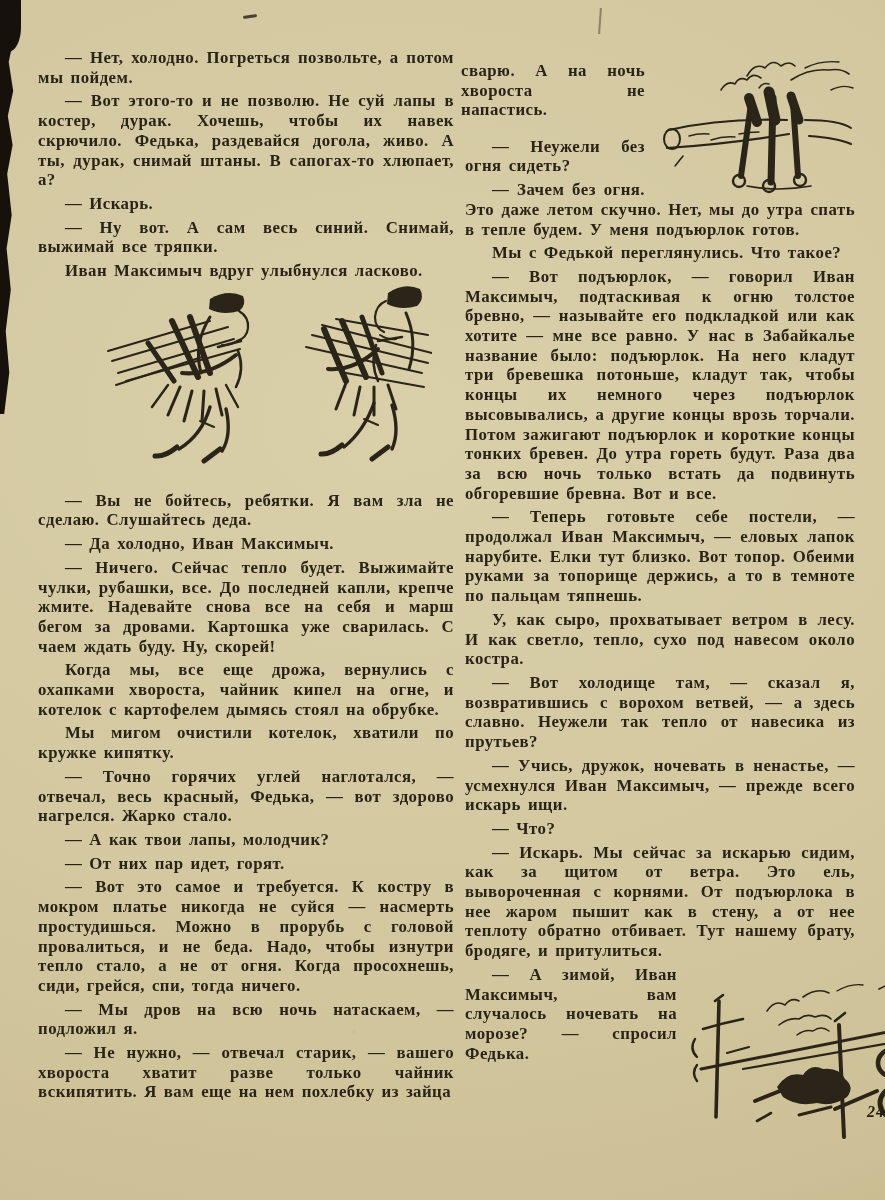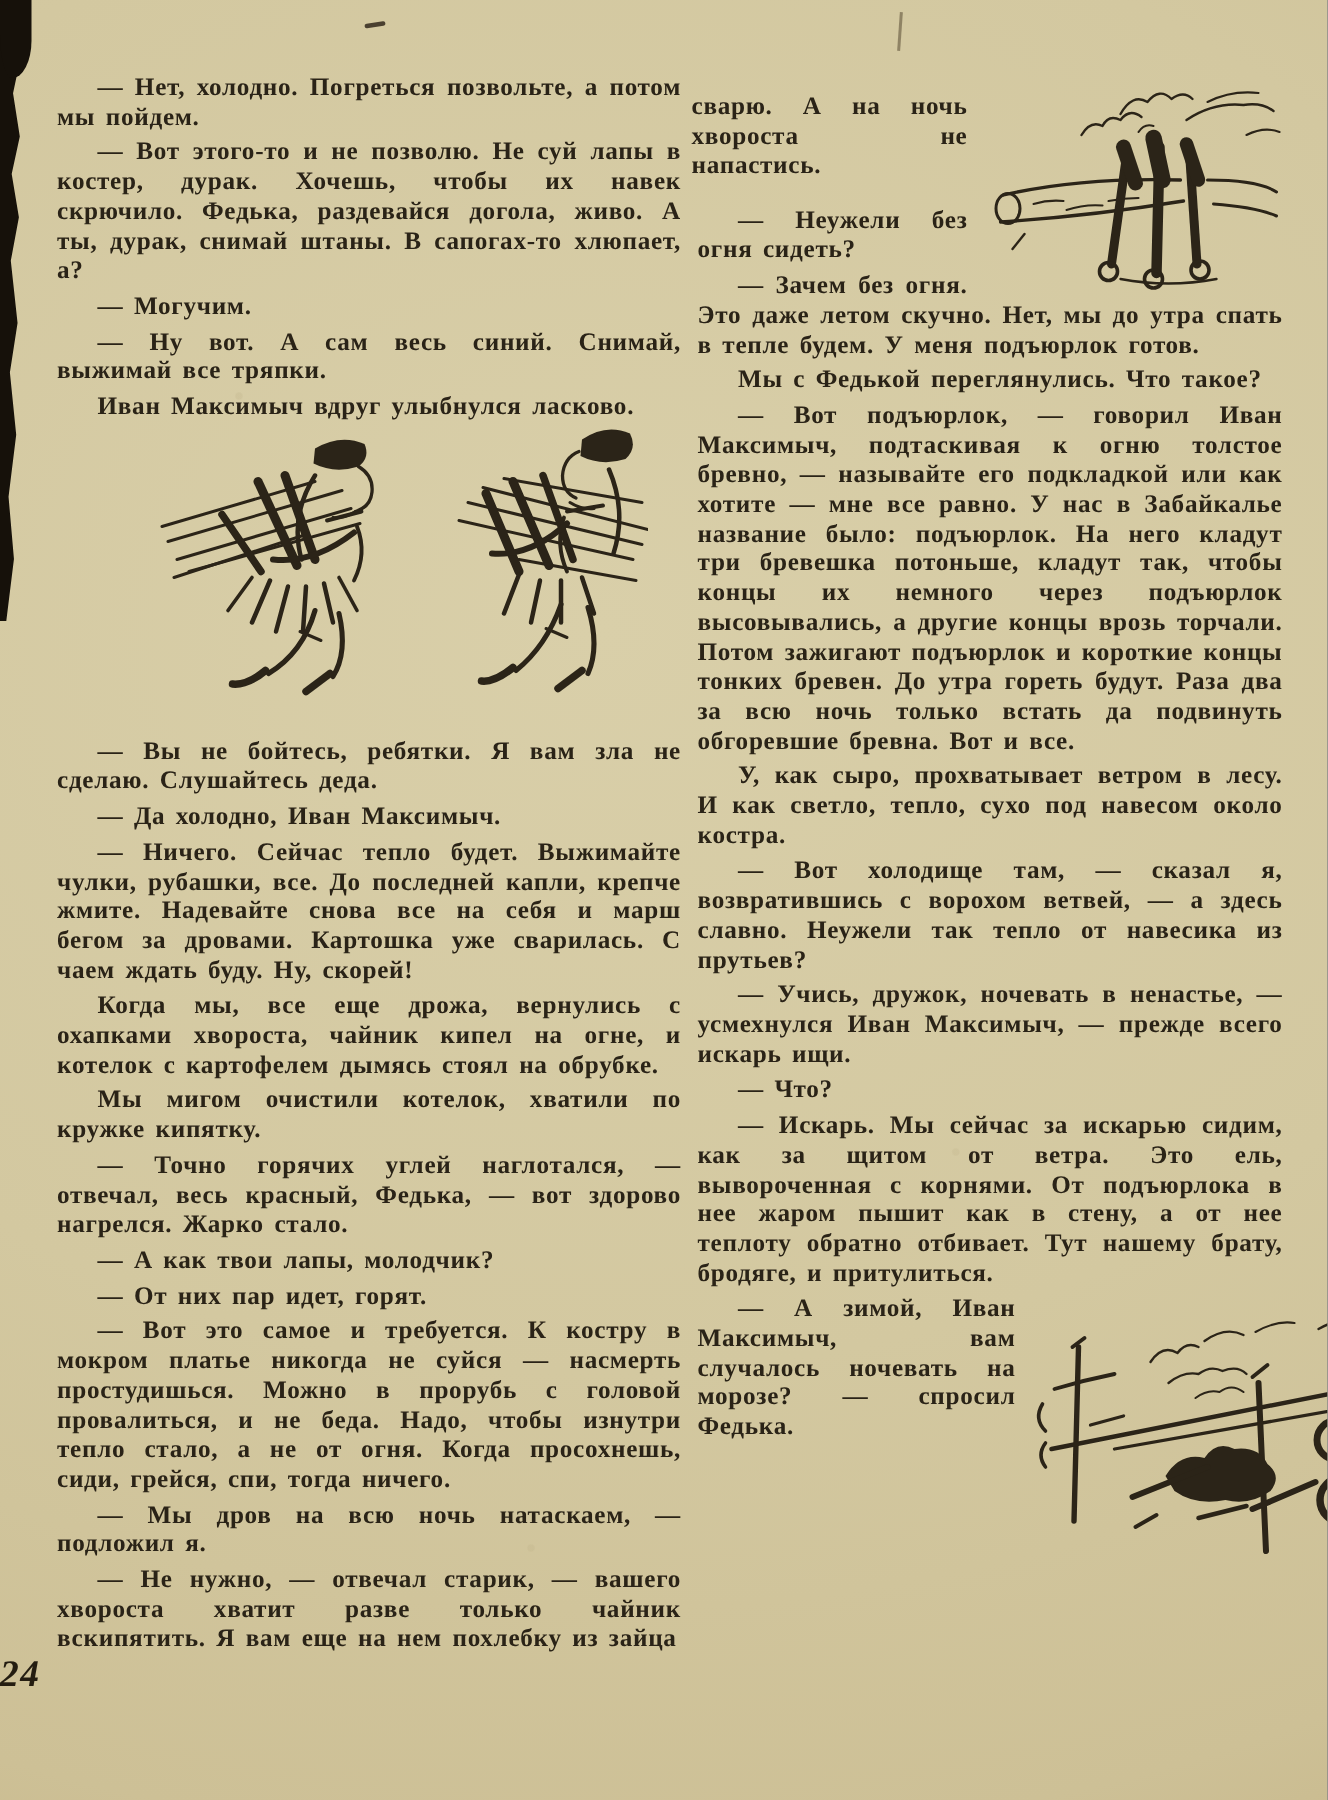--- a/index.html
+++ b/index.html
@@ -22,22 +22,22 @@
   p.para{margin:4px;text-indent:27px;}
   p.cont{text-indent:0;}
   figure{margin:0;padding:0;}
   .fig-boys{position:relative;width:100%;height:202px;margin:2px 0 1px 0;}
   .fig-boys svg{position:absolute;left:26px;top:0;}
   .fig-top-right{float:right;width:206px;height:152px;margin:0 -2px 2px 10px;position:relative;}
   .fig-bottom-right{float:right;width:198px;height:166px;margin:4px -26px 0 10px;position:relative;}
   .fig-bottom-right svg{position:absolute;left:0;top:0;}
   .sketch{stroke:#2b2418;fill:none;stroke-linecap:round;stroke-linejoin:round;}
   .page-number{
-    position:absolute;top:1103px;left:0;width:885px;text-align:left;
-    font-style:italic;font-weight:700;font-size:25px;color:#241d11;letter-spacing:1px;
+    position:absolute;top:1103px;left:0;width:885px;text-align:right;
+    font-style:italic;font-weight:700;font-size:16px;color:#241d11;letter-spacing:1px;
   }
   .edge-strip{
     position:absolute;left:0;top:0;width:15px;height:414px;background:#16110a;
     clip-path:polygon(0 0,100% 0,70% 4%,93% 9%,58% 15%,88% 22%,52% 28%,84% 35%,48% 42%,78% 52%,44% 60%,72% 70%,38% 80%,62% 90%,28% 100%,0 100%);
   }
   .corner-blob{
     position:absolute;left:0;top:0;width:21px;height:52px;background:#16110a;
     border-radius:0 0 70% 45% / 0 0 55% 65%;
   }
   .speck-a{position:absolute;left:243px;top:15px;width:14px;height:3px;background:#4a4030;border-radius:2px;transform:rotate(-8deg);}
@@ -49,21 +49,21 @@
 <div class="page">
 
   <div class="edge-strip"></div>
   <div class="corner-blob"></div>
   <div class="speck-a"></div>
   <div class="speck-b"></div>
 
   <div class="col col-left">
     <p class="para">— Нет, холодно. Погреться позвольте, а потом мы пойдем.</p>
     <p class="para">— Вот этого-то и не позволю. Не суй лапы в костер, дурак. Хочешь, чтобы их навек скрючило. Федька, раздевайся догола, живо. А ты, дурак, снимай штаны. В сапогах-то хлюпает, а?</p>
-    <p class="para">— Могучим.</p>
+    <p class="para">— Искарь.</p>
     <p class="para">— Ну вот. А сам весь синий. Снимай, выжимай все тряпки.</p>
     <p class="para">Иван Максимыч вдруг улыбнулся ласково.</p>
 
     <figure class="fig-boys">
       <svg width="372" height="202" viewBox="0 0 372 202">
 
         <g class="sketch">
           <path d="M150,14 q17,-10 33,-3 q4,9 -4,15 q-16,5 -30,-2 z" fill="#2b2418" stroke="none"></path>
           <path d="M179,26 q10,6 9,17 q-1,10 -11,13" stroke-width="2.2"></path>
           <path d="M177,56 q-8,5 -15,4" stroke-width="2"></path>
@@ -173,20 +173,21 @@
           <path d="M28,112 l-8,10" stroke-width="1.6"></path>
         </g>
       </svg>
     </figure>
 
     <p class="cont">сварю. А на ночь хвороста не напастись.</p>
     <p class="para">— Неужели без огня сидеть?</p>
     <p class="para">— Зачем без огня. Это даже летом скучно. Нет, мы до утра спать в тепле будем. У меня подъюрлок готов.</p>
     <p class="para">Мы с Федькой переглянулись. Что такое?</p>
     <p class="para">— Вот подъюрлок, — говорил Иван Максимыч, подтаскивая к огню толстое бревно, — называйте его подкладкой или как хотите — мне все равно. У нас в Забайкалье название было: подъюрлок. На него кладут три бревешка потоньше, кладут так, чтобы концы их немного через подъюрлок высовывались, а другие концы врозь торчали. Потом зажигают подъюрлок и короткие концы тонких бревен. До утра гореть будут. Раза два за всю ночь только встать да подвинуть обгоревшие бревна. Вот и все.</p>
+    <p class="para">— Теперь готовьте себе постели, — продолжал Иван Максимыч, — еловых лапок нарубите. Елки тут близко. Вот топор. Обеими руками за топорище держись, а то в темноте по пальцам тяпнешь.</p>
     <p class="para">У, как сыро, прохватывает ветром в лесу. И как светло, тепло, сухо под навесом около костра.</p>
     <p class="para">— Вот холодище там, — сказал я, возвратившись с ворохом ветвей, — а здесь славно. Неужели так тепло от навесика из прутьев?</p>
     <p class="para">— Учись, дружок, ночевать в ненастье, — усмехнулся Иван Максимыч, — прежде всего искарь ищи.</p>
     <p class="para">— Что?</p>
     <p class="para">— Искарь. Мы сейчас за искарью сидим, как за щитом от ветра. Это ель, вывороченная с корнями. От подъюрлока в нее жаром пышит как в стену, а от нее теплоту обратно отбивает. Тут нашему брату, бродяге, и притулиться.</p>
 
     <figure class="fig-bottom-right">
       <svg width="228" height="170" viewBox="0 0 228 170">
         <g class="sketch">
 

